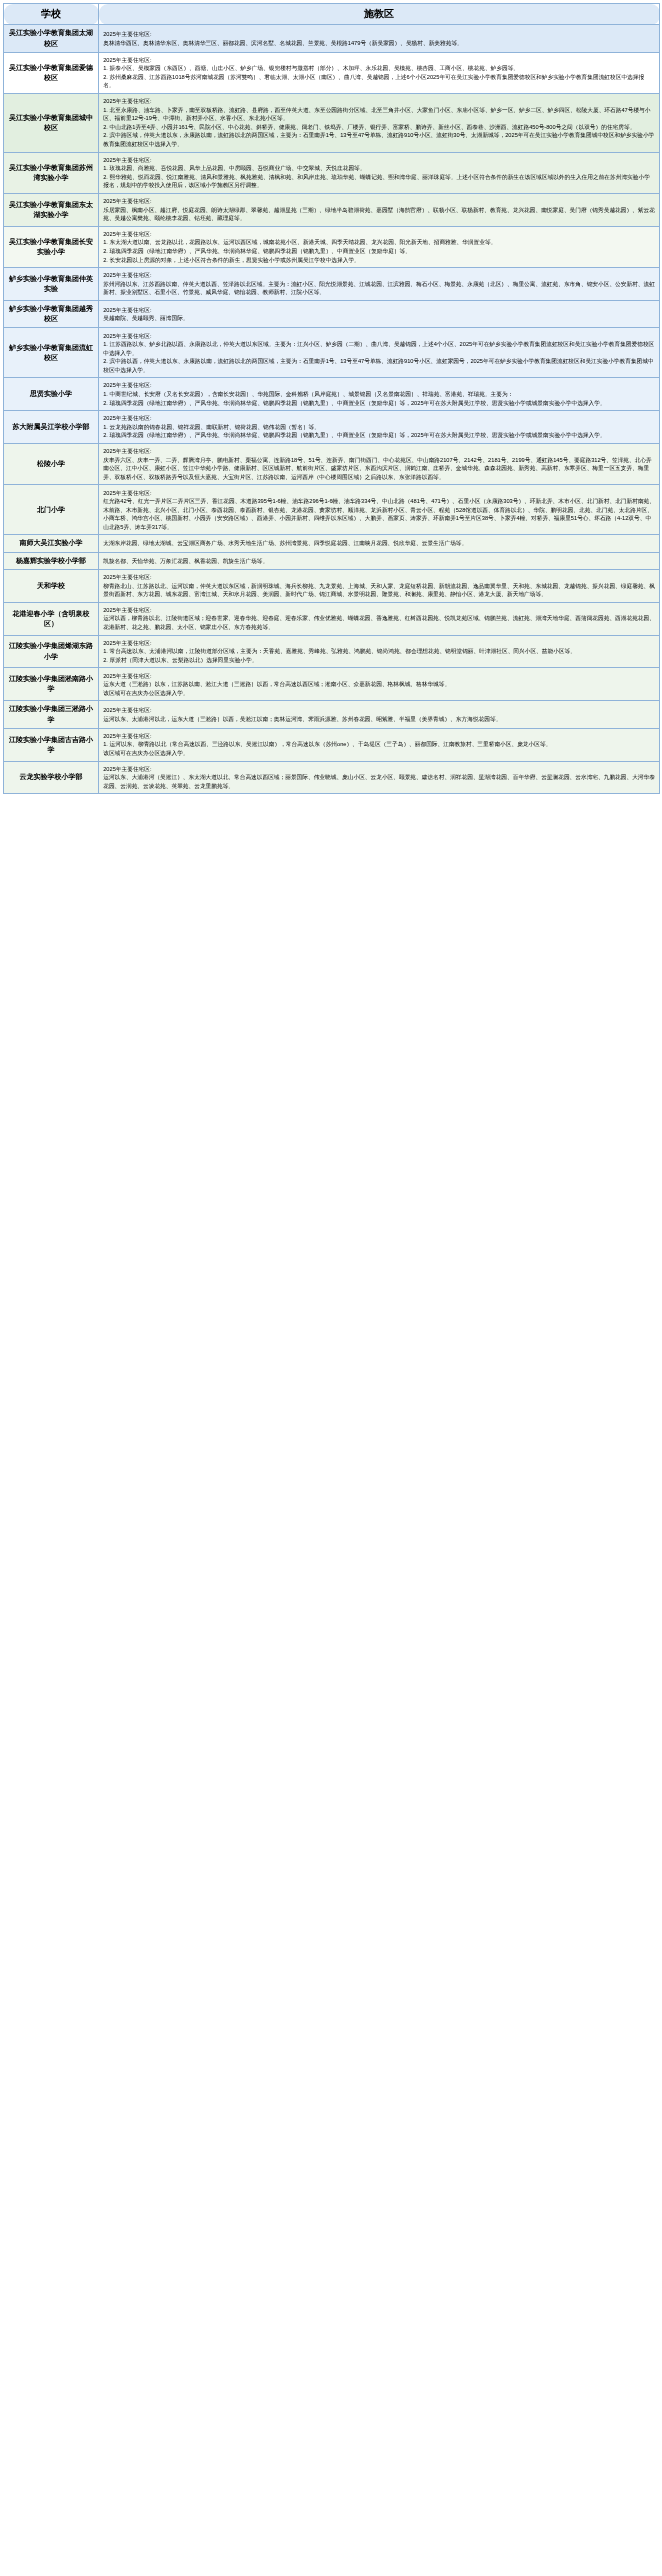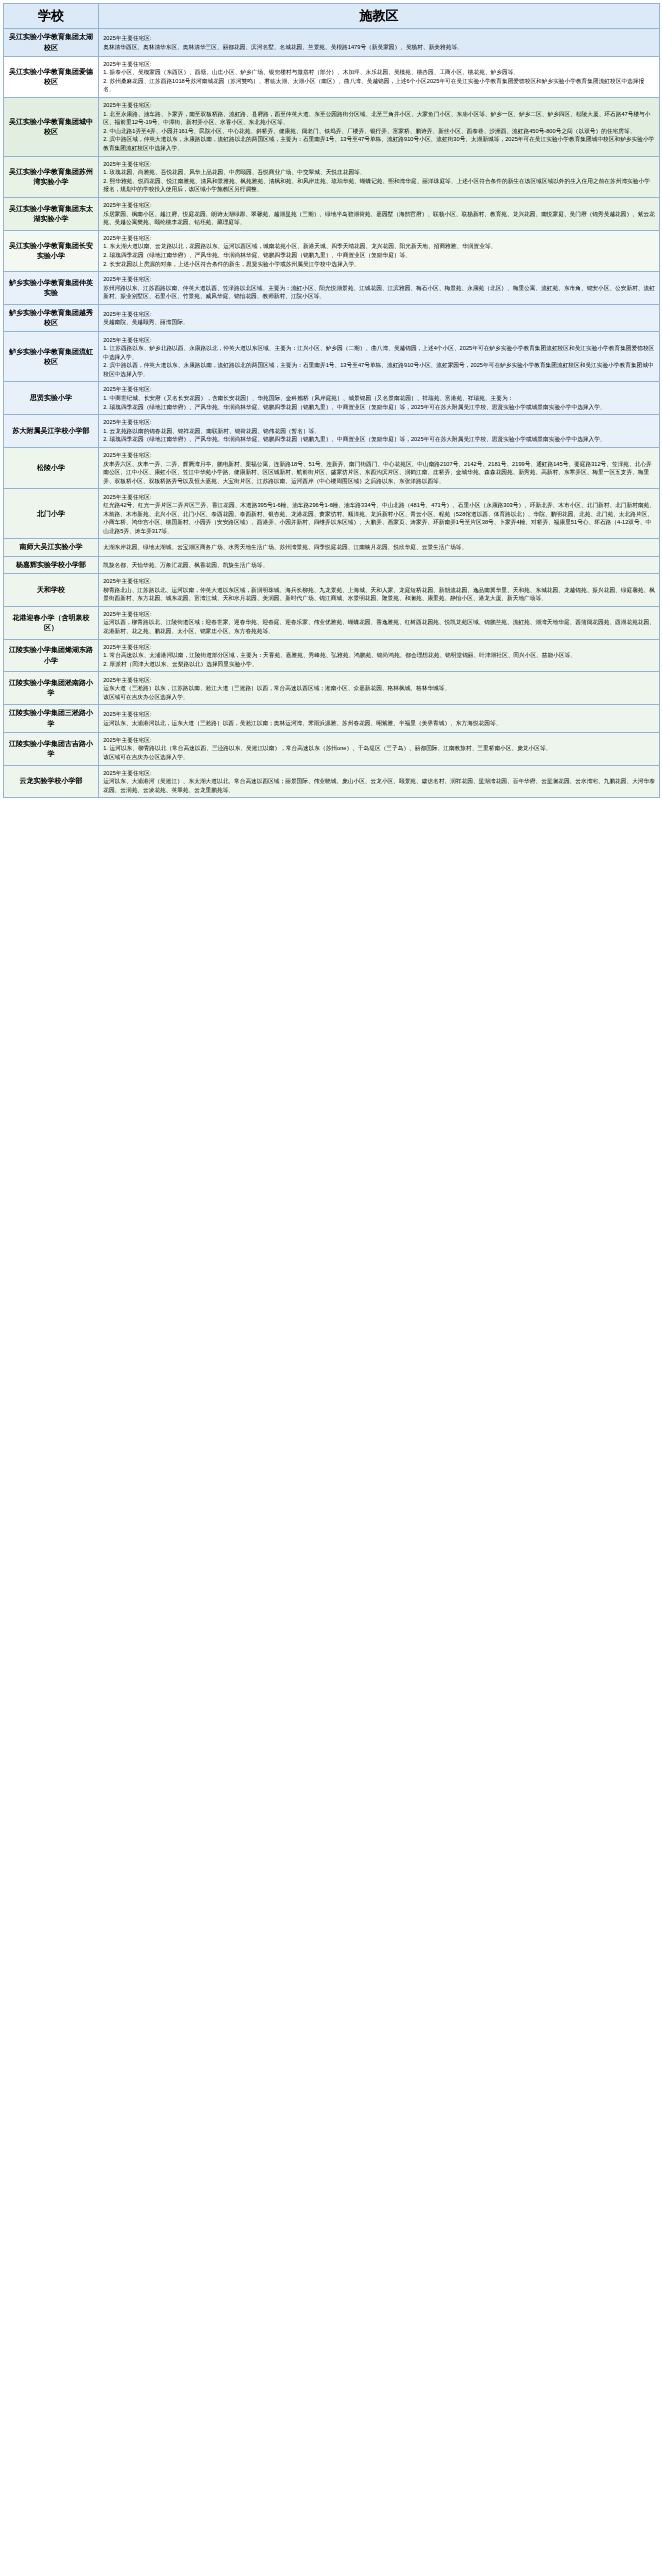--- a/index.html
+++ b/index.html
@@ -26,26 +26,27 @@
 
   table.school-table th,
   table.school-table td {
     border: 0.5px solid #8fb3d9;
     vertical-align: middle;
     padding: 3.1px 4.1px;
     box-sizing: border-box;
   }
   thead th {
     background: #ffffff;
-    font-size: 13px;
+    font-size: 10px;
     font-weight: bold;
     color: #000;
     text-align: center;
     height: 17.6px;
     padding: 2.1px 3.1px;
+    border-radius: 9px;
   }
   td.school {
     text-align: center;
     font-size: 7px;
     font-weight: bold;
     color: #000;
     line-height: 1.45;
     word-break: break-all;
   }
   td.zone {

